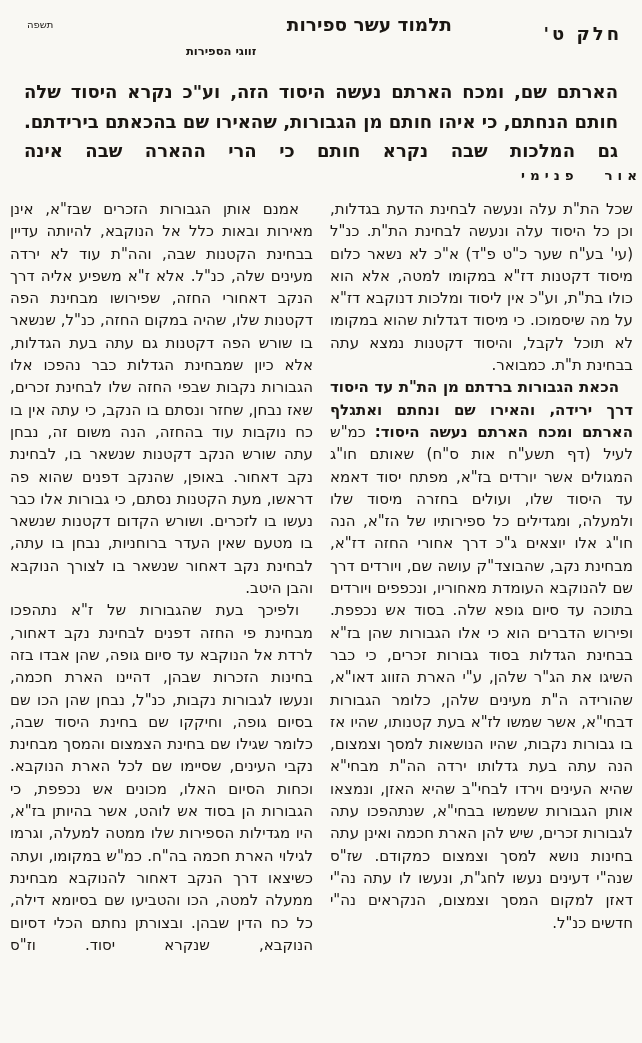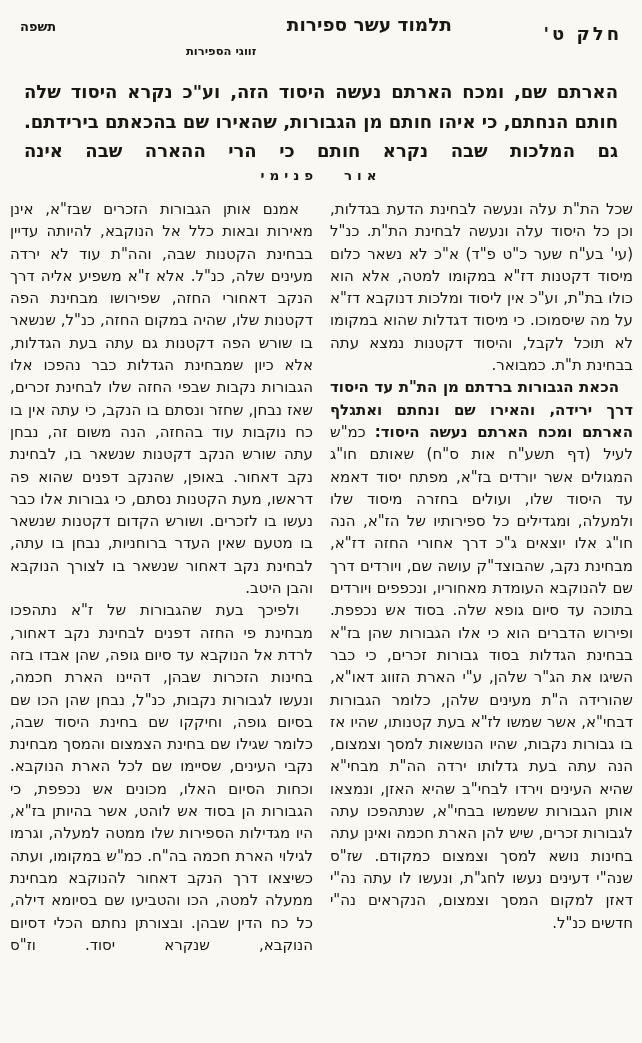--- a/index.html
+++ b/index.html
@@ -20,36 +20,35 @@
   }
   .h-title {
     position: absolute; top: 14px; right: 190px;
     font-weight: 700; font-size: 18.5px;
   }
   .h-section {
     position: absolute; top: 24px; left: 186px;
     font-weight: 700; font-size: 11.5px; margin-top: 20px;
   }
   .h-page {
-    position: absolute; top: 19px; left: 20px;
-    font-weight: 700; font-size: 13px;
+    position: absolute; top: 19px; left: 27px;
+    font-weight: 400; font-size: 10px;
   }
 
   
   .toptext {
     position: absolute; top: 63px; right: 10px; left: 10px;
     margin: 14px;
     font-weight: 700; font-size: 18px; line-height: 29.5px;
     text-align: justify; text-align-last: justify;
   }
 
   
   .heading {
     position: absolute; top: 167px; left: 0; right: 0;
-    text-align: center;
     font-weight: 700; font-size: 13.5px;
     letter-spacing: 5px; word-spacing: 16px;
   }
 
   
   .cols {
     position: absolute; top: 198px; right: 9px; left: 9px; bottom: 0;
     display: flex; gap: 17px;
     overflow: hidden;
   }

